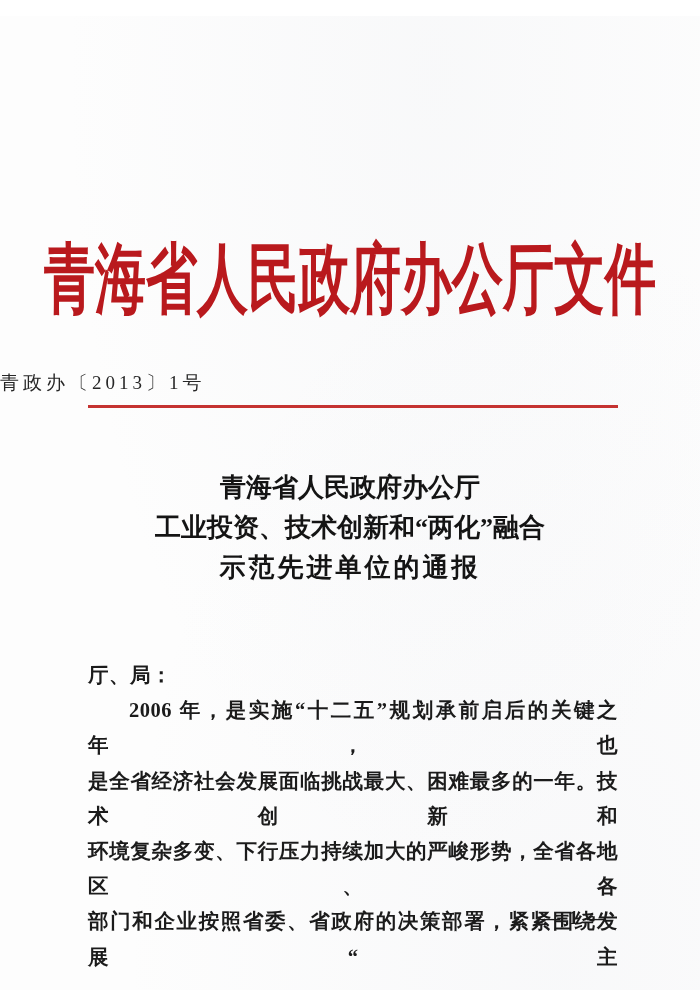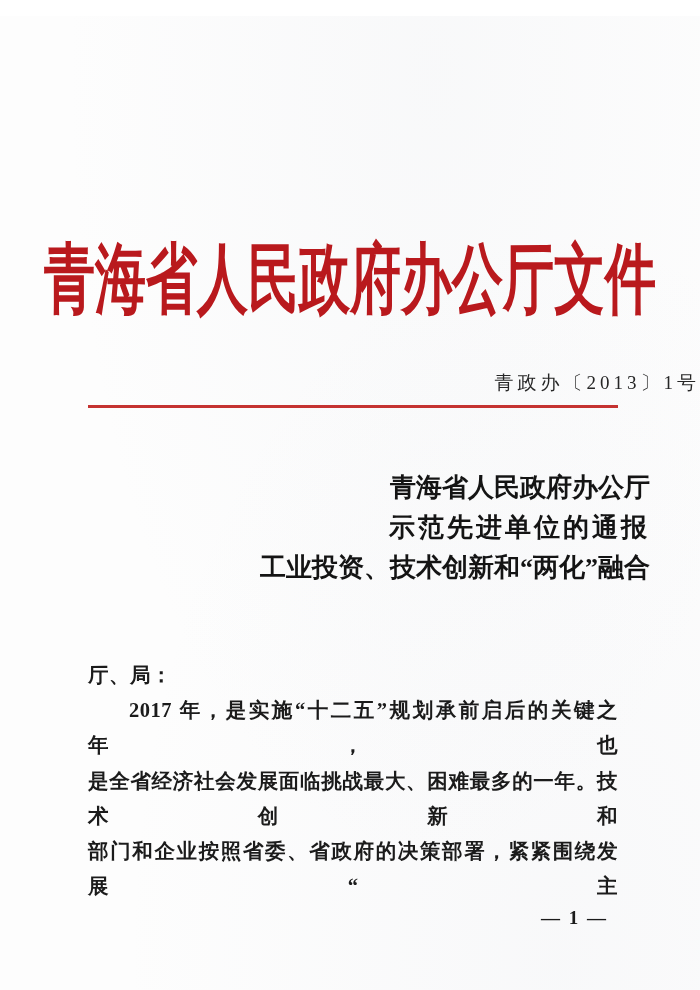--- a/index.html
+++ b/index.html
@@ -33,21 +33,21 @@
     letter-spacing: 0px;
     white-space: nowrap;
     transform: scaleY(1.5);
     transform-origin: 50% 0;
   }
   .doc-number {
     position: absolute;
     top: 354px;
     left: 0;
     width: 700px;
-    text-align: right;
+    text-align: left;
     font-size: 19px;
     letter-spacing: 4px;
     font-weight: 500;
     color: #262626;
   }
   .red-rule {
     position: absolute;
     top: 389px;
     left: 88px;
     width: 530px;
@@ -58,21 +58,21 @@
     position: absolute;
     top: 452px;
     left: 50px;
     width: 600px;
     text-align: center;
     font-weight: bold;
     font-size: 26px;
     line-height: 40px;
     color: #141414;
   }
-  .title-line { white-space: nowrap; text-align: right; }
+  .title-line { white-space: nowrap; }
   .title-line.spread { letter-spacing: 3px; }
   .body-block {
     position: absolute;
     top: 642px;
     left: 88px;
     width: 530px;
     font-size: 20.5px;
     line-height: 35.2px;
     font-weight: 600;
     color: #1b1b1b;
@@ -106,28 +106,29 @@
 <div class="page">
 
   <div class="red-header">青海省人民政府办公厅文件</div>
 
   <div class="doc-number">青政办〔2013〕1号</div>
 
   <div class="red-rule"></div>
 
   <div class="title-block">
     <div class="title-line">青海省人民政府办公厅</div>
+    <div class="title-line">工业投资、技术创新和“两化”融合</div>
     <div class="title-line spread">示范先进单位的通报</div>
-    <div class="title-line">工业投资、技术创新和“两化”融合</div>
   </div>
 
   <div class="body-block">
     <div class="bline">厅、局：</div>
-    <div class="bline jfull indent">2017 年，是实施“十二五”规划承前启后的关键之年，也</div>
+    <div class="bline jfull indent">2006 年，是实施“十二五”规划承前启后的关键之年，也</div>
     <div class="bline jfull">是全省经济社会发展面临挑战最大、困难最多的一年。技术创新和</div>
+    <div class="bline jfull">环境复杂多变、下行压力持续加大的严峻形势，全省各地区、各</div>
     <div class="bline jfull">部门和企业按照省委、省政府的决策部署，紧紧围绕发展“主</div>
 
   </div>
 
   <div class="page-number">— 1 —</div>
 
   <div class="scan-shadow"></div>
 
 </div>
 

